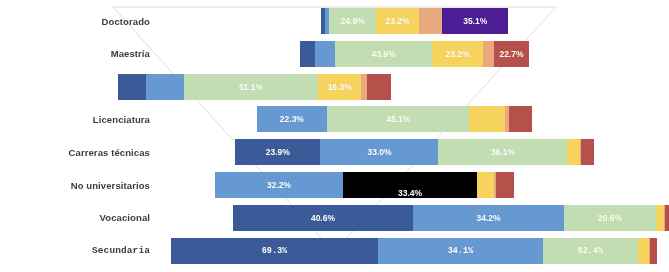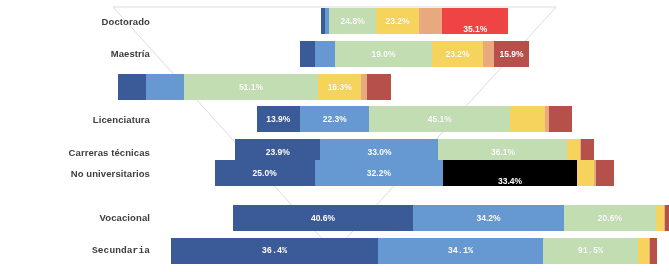--- a/index.html
+++ b/index.html
@@ -95,41 +95,41 @@
           <div class="bar" style="left: 160.844px; width: 187.312px;">
             <div class="seg hidelabel" style="background: rgb(59, 91, 152); width: 2.4%;"></div>
             <div class="seg hidelabel" style="background: rgb(102, 153, 209); width: 2.2%;"></div>
             <div class="seg" style="background: rgb(195, 221, 178); width: 24.8%;">
               <span>24.8%</span>
             </div>
             <div class="seg" style="background: rgb(246, 211, 92); width: 23.2%;">
               <span>23.2%</span>
             </div>
             <div class="seg hidelabel" style="background: rgb(233, 169, 126); width: 12.3%;"></div>
-            <div class="seg" style="background: #ef4444; width: 35.1%; align-items: flex-end;">
+            <div class="seg" style="background: #4c1d95; width: 35.1%;">
               <span>35.1%</span>
             </div>
           </div>
         </div>
       </div>
       <div class="row" style="top: 40.8px; height: 26px;">
         <div class="row-label">Maestría</div>
         <div class="bar-area">
           <div class="bar" style="left: 139.975px; width: 229.05px;">
             <div class="seg hidelabel" style="background: rgb(59, 91, 152); width: 7%;"></div>
             <div class="seg hidelabel" style="background: rgb(102, 153, 209); width: 9%;"></div>
             <div class="seg" style="background: rgb(195, 221, 178); width: 43.9%;">
-              <span>19.0%</span>
+              <span>43.9%</span>
             </div>
             <div class="seg" style="background: rgb(246, 211, 92); width: 23.2%;">
               <span>23.2%</span>
             </div>
             <div class="seg hidelabel" style="background: rgb(233, 169, 126); width: 5%;"></div>
             <div class="seg" style="background: rgb(181, 80, 75); width: 15.9%;">
-              <span>15.9%</span>
+              <span>22.7%</span>
             </div>
           </div>
         </div>
       </div>
       <div class="row" style="top: 73.6px; height: 26px;">
         <div class="bar-area">
           <div class="bar" style="left: 118.343px; width: 272.315px;">
             <div class="seg hidelabel" style="background: rgb(59, 91, 152); width: 10.5%;"></div>
             <div class="seg hidelabel" style="background: rgb(102, 153, 209); width: 14.3%;"></div>
             <div class="seg" style="background: rgb(195, 221, 178); width: 51.1%;">
@@ -140,23 +140,20 @@
             </div>
             <div class="seg hidelabel" style="background: rgb(233, 169, 126); width: 2.2%;"></div>
             <div class="seg hidelabel" style="background: rgb(181, 80, 75); width: 9%;"></div>
           </div>
         </div>
       </div>
       <div class="row" style="top: 106.4px; height: 26px;">
         <div class="row-label">Licenciatura</div>
         <div class="bar-area">
           <div class="bar" style="left: 96.71px; width: 315.58px;">
-            <div class="seg" style="background: rgb(59, 91, 152); width: 13.9%;">
-              <span>13.9%</span>
-            </div>
             <div class="seg" style="background: rgb(102, 153, 209); width: 22.3%;">
               <span>22.3%</span>
             </div>
             <div class="seg" style="background: rgb(195, 221, 178); width: 45.1%;">
               <span>45.1%</span>
             </div>
             <div class="seg hidelabel" style="background: rgb(246, 211, 92); width: 11.2%;"></div>
             <div class="seg hidelabel" style="background: rgb(233, 169, 126); width: 1.2%;"></div>
             <div class="seg hidelabel" style="background: rgb(181, 80, 75); width: 7.6%;"></div>
           </div>
@@ -174,27 +171,24 @@
             </div>
             <div class="seg" style="background: rgb(195, 221, 178); width: 36.1%;">
               <span>36.1%</span>
             </div>
             <div class="seg hidelabel" style="background: rgb(246, 211, 92); width: 3.5%;"></div>
             <div class="seg hidelabel" style="background: rgb(233, 169, 126); width: 0.4%;"></div>
             <div class="seg hidelabel" style="background: rgb(181, 80, 75); width: 3.5%;"></div>
           </div>
         </div>
       </div>
-      <div class="row" style="top: 160px; height: 26px;">
+      <div class="row" style="top: 172px; height: 26px;">
         <div class="row-label">No universitarios</div>
         <div class="bar-area">
           <div class="bar" style="left: 54.7175px; width: 399.565px;">
-            <div class="seg" style="background: rgb(59, 91, 152); width: 25%;">
-              <span>25.0%</span>
-            </div>
             <div class="seg" style="background: rgb(102, 153, 209); width: 32.2%;">
               <span>32.2%</span>
             </div>
             <div class="seg" style="background: #000000; width: 33.4%; align-items: flex-end;">
               <span>33.4%</span>
             </div>
             <div class="seg hidelabel" style="background: rgb(246, 211, 92); width: 4.4%;"></div>
             <div class="seg hidelabel" style="background: rgb(233, 169, 126); width: 0.4%;"></div>
             <div class="seg hidelabel" style="background: rgb(181, 80, 75); width: 4.6%;"></div>
           </div>
@@ -217,27 +211,27 @@
             <div class="seg hidelabel" style="background: rgb(233, 169, 126); width: 0.2%;"></div>
             <div class="seg hidelabel" style="background: rgb(181, 80, 75); width: 2.4%;"></div>
           </div>
         </div>
       </div>
       <div class="row" style="top: 237.6px; height: 26px; font-family: Liberation Mono, monospace;">
         <div class="row-label">Secundaria</div>
         <div class="bar-area">
           <div class="bar" style="left: 11.4525px; width: 486.095px;">
             <div class="seg" style="background: rgb(59, 91, 152); width: 42.4%;">
-              <span>36.4%</span>
+              <span>69.3%</span>
             </div>
             <div class="seg" style="background: rgb(102, 153, 209); width: 34.1%;">
               <span>34.1%</span>
             </div>
             <div class="seg" style="background: rgb(195, 221, 178); width: 19.4%;">
-              <span>91.5%</span>
+              <span>62.4%</span>
             </div>
             <div class="seg hidelabel" style="background: rgb(246, 211, 92); width: 2.3%;"></div>
             <div class="seg hidelabel" style="background: rgb(233, 169, 126); width: 0.2%;"></div>
             <div class="seg hidelabel" style="background: rgb(181, 80, 75); width: 1.6%;"></div>
           </div>
         </div>
       </div>
     </div>
 
 </div>

